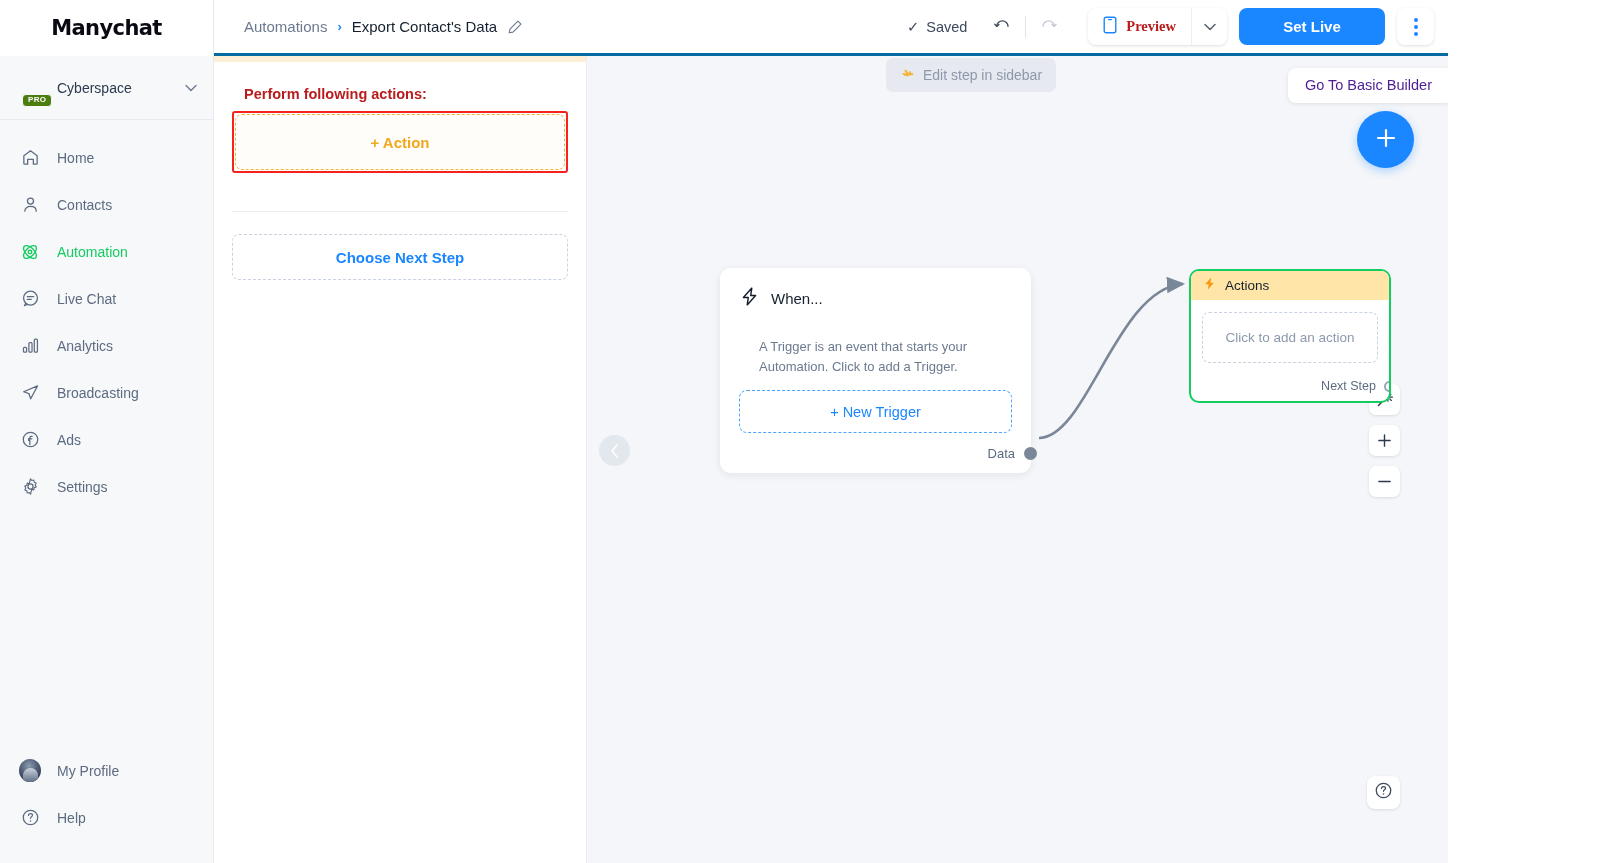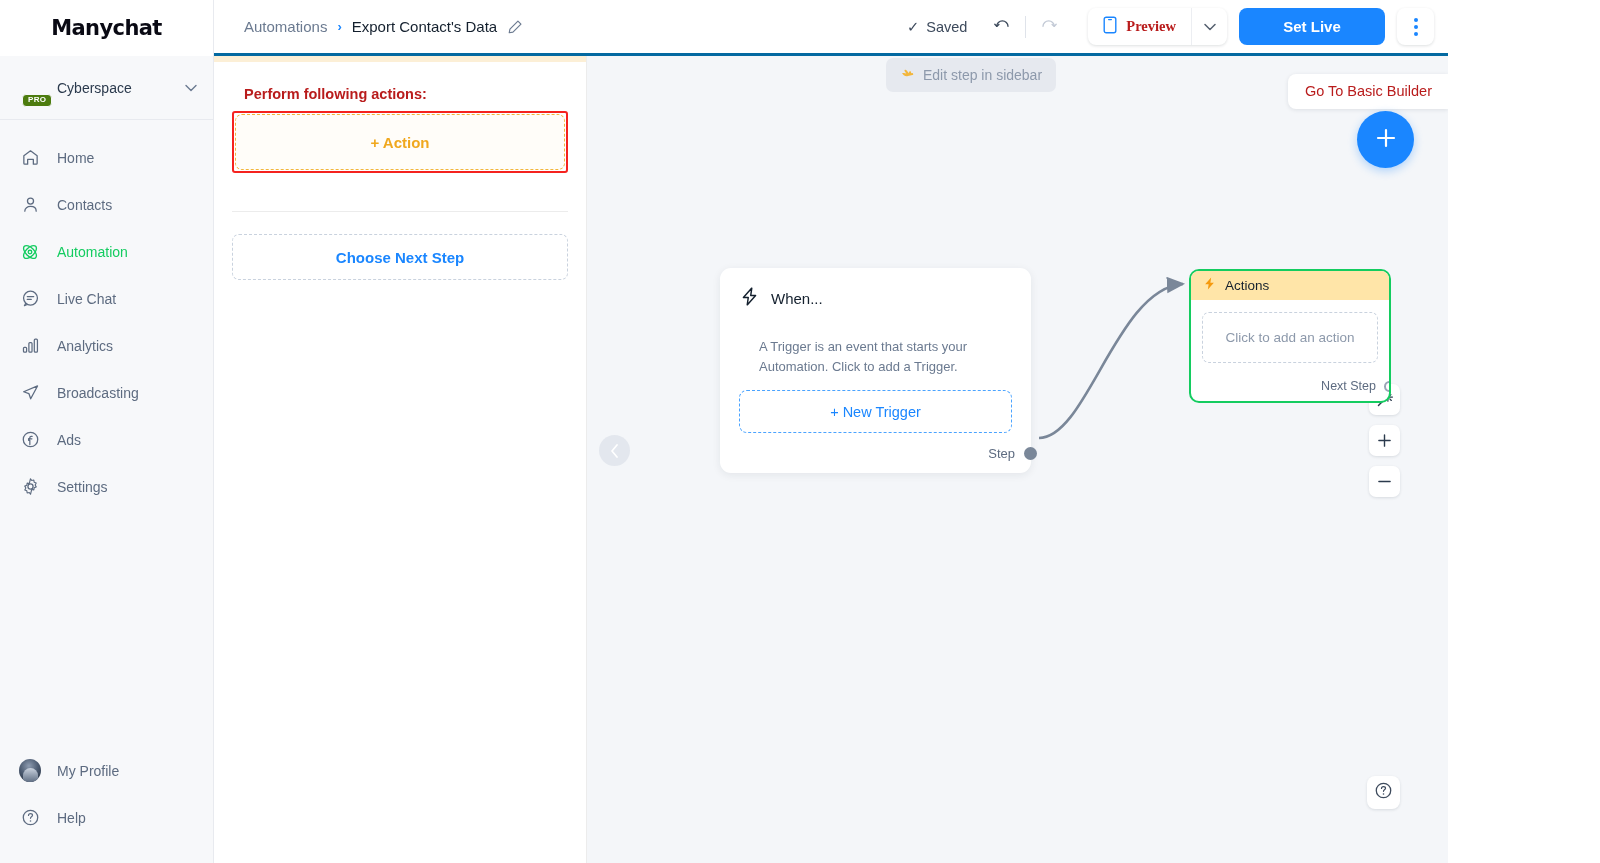--- a/index.html
+++ b/index.html
@@ -168,22 +168,22 @@
     position: absolute; left: 587px; top: 56px; right: 0; bottom: 0;
     background: #f4f6f9; overflow: hidden;
   }
   .tooltip-edit {
     position: absolute; left: 299px; top: 2px;
     background: #e6e9ef; color: #8d99ab;
     font-size: 14px; border-radius: 7px;
     padding: 8px 14px 9px; display: flex; align-items: center; gap: 7px;
   }
   .basic-builder {
-    position: absolute; right: 0; top: 18px;
-    background: #fff; color: #b91c1c; font-size: 14.5px;
+    position: absolute; right: 0; top: 12px;
+    background: #fff; color: #4c1d95; font-size: 14.5px;
     padding: 9px 16px 10px 17px; border-radius: 8px 0 0 8px;
     box-shadow: 0 1px 4px rgba(20,32,46,.1); cursor: pointer;
   }
   .collapse-handle {
     position: absolute; left: 12px; top: 379px;
     width: 31px; height: 31px; border-radius: 50%;
     background: #e3e7ee; color: #ffffff;
     display: flex; align-items: center; justify-content: center;
     cursor: pointer; font-size: 13px;
   }
@@ -523,21 +523,21 @@
         <span>
           <svg width="21" height="21" viewBox="0 0 22 22" fill="none">
               <path d="M13.4 2.2L4.6 12.1h5.1L8.6 19.8l8.8-9.9h-5.1l1.1-7.7z" stroke="#14202e" stroke-width="1.5" stroke-linejoin="round"></path>
             </svg>
         </span>
         <span class="node-head-label">When...</span>
       </div>
       <div class="trigger-desc">A Trigger is an event that starts your Automation. Click to add a Trigger.</div>
       <div class="new-trigger-btn">+ New Trigger</div>
       <div class="then-row">
-        <span class="then-label">Step</span>
+        <span class="then-label">Data</span>
         <span class="port-dot"></span>
       </div>
     </div>
 
     <div class="node-actions">
       <div class="na-head">
         <span>
           <svg width="15" height="15" viewBox="0 0 22 22" fill="none">
               <path d="M13.4 2.2L4.6 12.1h5.1L8.6 19.8l8.8-9.9h-5.1l1.1-7.7z" fill="#f59a0e"></path>
             </svg>

